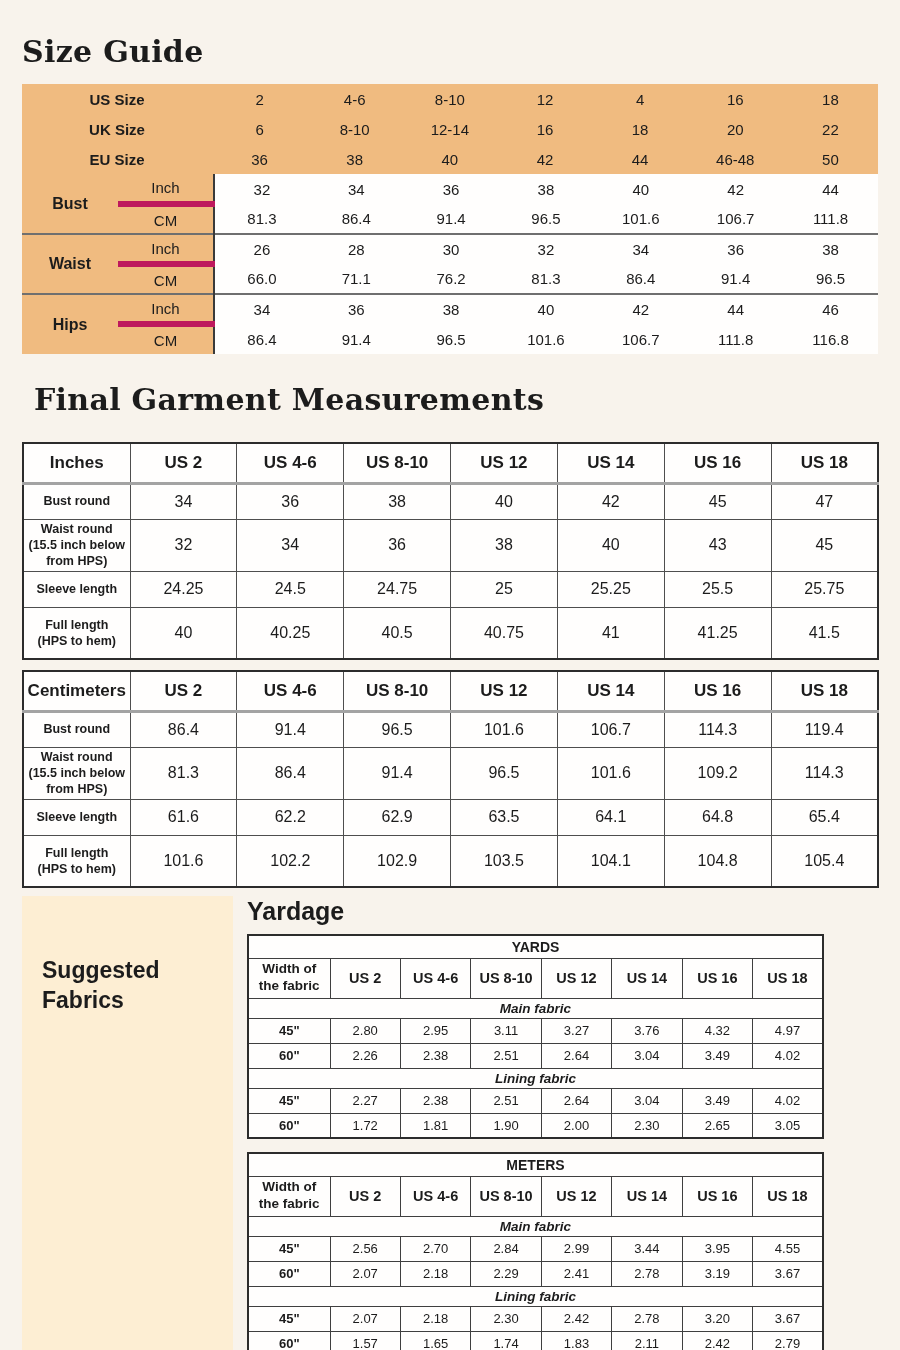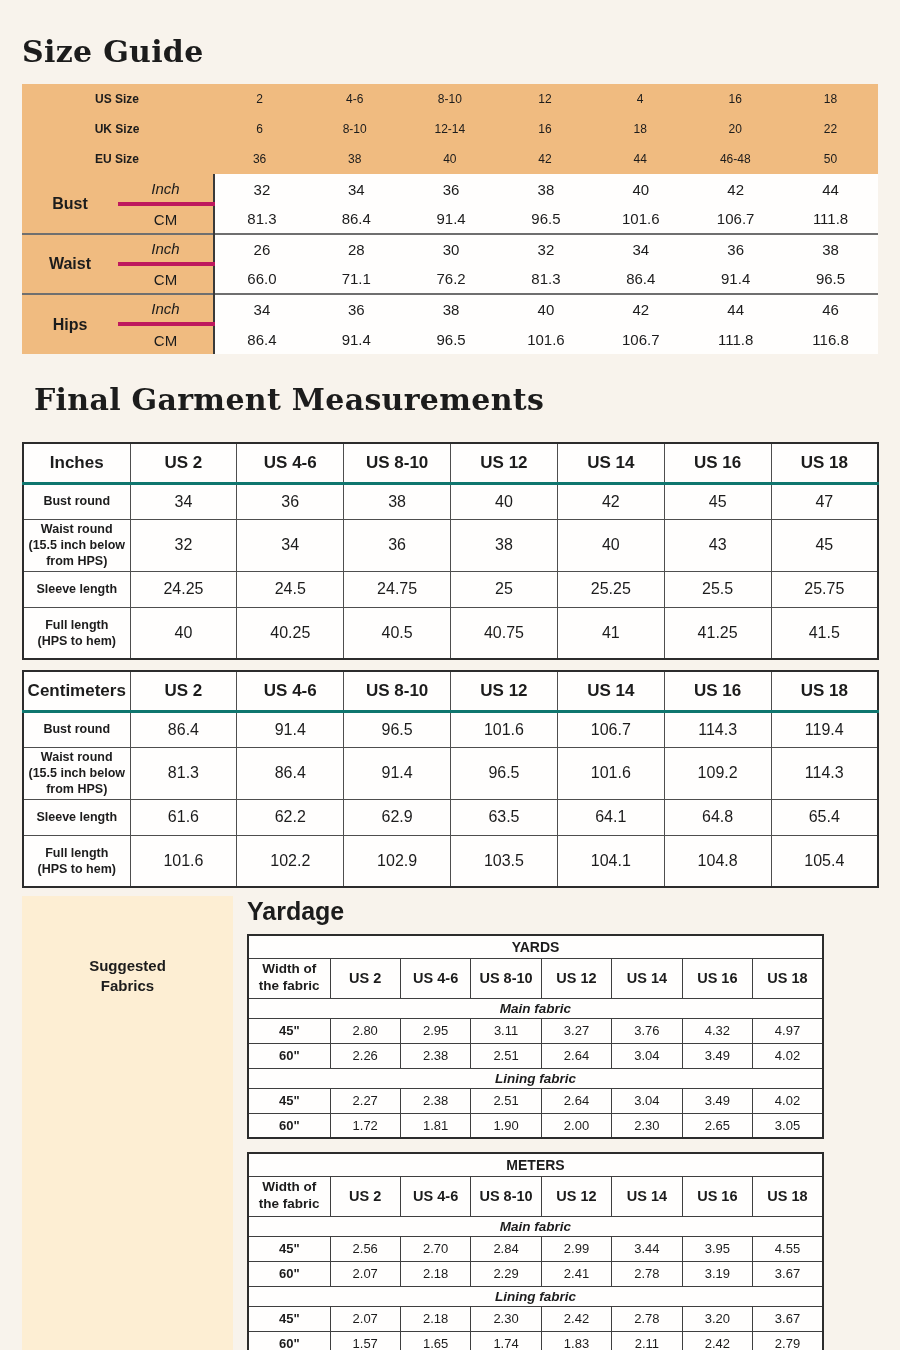--- a/index.html
+++ b/index.html
@@ -19,55 +19,55 @@
   h2.serif {
     font-family:"DejaVu Serif", serif; font-weight:bold;
     font-size:30px; line-height:36px; margin:12px; padding:16px 0 12px;
     letter-spacing:.3px;
   }
 
   table { border-collapse:collapse; table-layout:fixed; }
 
   
   .conv { width:856px; }
-  .conv td { height:30px; text-align:center; font-size:12px; background:#f0bb80; overflow:hidden; }
+  .conv td { height:30px; text-align:center; font-size:15px; background:#f0bb80; overflow:hidden; }
   .conv td.lbl { font-weight:bold; }
   .conv tr.sizes td {
     background:#f9f4ec; font-weight:bold;
     border-top:2px solid #2b2b2b; border-bottom:2px solid #2b2b2b;
   }
   .conv tr.sizes td:first-child { border-left:2px solid #2b2b2b; }
   .conv tr.sizes td:last-child  { border-right:2px solid #2b2b2b; }
 
   
   .bodytbl { width:856px; }
   .bodytbl td { height:30px; text-align:center; font-size:15px; background:#fffefd; overflow:hidden; }
   .bodytbl td.glabel { background:#f0bb80; font-weight:bold; font-size:16px; }
   .bodytbl td.unit   { background:#f0bb80; border-right:2px solid #3a3a3a; }
-  .bodytbl tr.u1 td.unit { border-bottom:4px solid #be185d;font-style:italic; }
+  .bodytbl tr.u1 td.unit { border-bottom:6px solid #be185d; }
   .bodytbl tr.gstart td { border-top:2px solid #6f6f6f; }
 
   
   .gtbl { width:857px; border:2px solid #2c2c2c; background:#fffefd; }
   .gtbl th, .gtbl td { border:1.5px solid #4e4e4e; text-align:center; overflow:hidden; background:#fffefd; }
-  .gtbl thead th { font-size:17px; font-weight:bold; height:40px; border-bottom:3px solid #0f766e; }
+  .gtbl thead th { font-size:17px; font-weight:bold; height:40px; border-bottom:3px solid #a3a3a3; }
   .gtbl td { font-size:16px; }
   .gtbl td.rlbl { font-weight:bold; font-size:12.5px; line-height:1.3; white-space:pre-line; }
   .gtbl tr.r-sm  td { height:36px; }
   .gtbl tr.r-md  td { height:52px; }
   .gtbl tr.r-lg  td { height:52px; }
   .gtbl + .gtbl { margin-top:10px; }
 
   
   .bottom { display:flex; align-items:flex-start; margin-top:8px; }
   .panel {
     width:211px; min-height:470px; background:#fdeed3;
     padding:60px 20px 0 20px; flex:none;
   }
-  .panel h3 { margin:0 13px 36px; font-size:15px; line-height:1.3; white-space:pre-line;text-align:center; }
+  .panel h3 { margin:0 0 36px; font-size:23px; line-height:1.3; white-space:pre-line; }
   .panel p  { margin:0; font-size:21px; line-height:1.42; }
 
   .ycol { flex:1; margin-left:14px; }
   .ycol h3 { margin:0 0 8px; font-size:25px; line-height:30px; }
 
   .ytbl { width:577px; border:2px solid #2c2c2c; background:#fffefd; }
   .ytbl th, .ytbl td { border:1.2px solid #3f3f3f; text-align:center; overflow:hidden; background:#fffefd; font-size:13px; }
   .ytbl td.unit-hdr { font-weight:bold; font-size:14px; height:23px; }
   .ytbl th.wcol-hdr { font-weight:bold; font-size:13.5px; line-height:1.25; white-space:pre-line; height:40px; }
   .ytbl th.col-hdr  { font-weight:bold; font-size:14.5px; }

